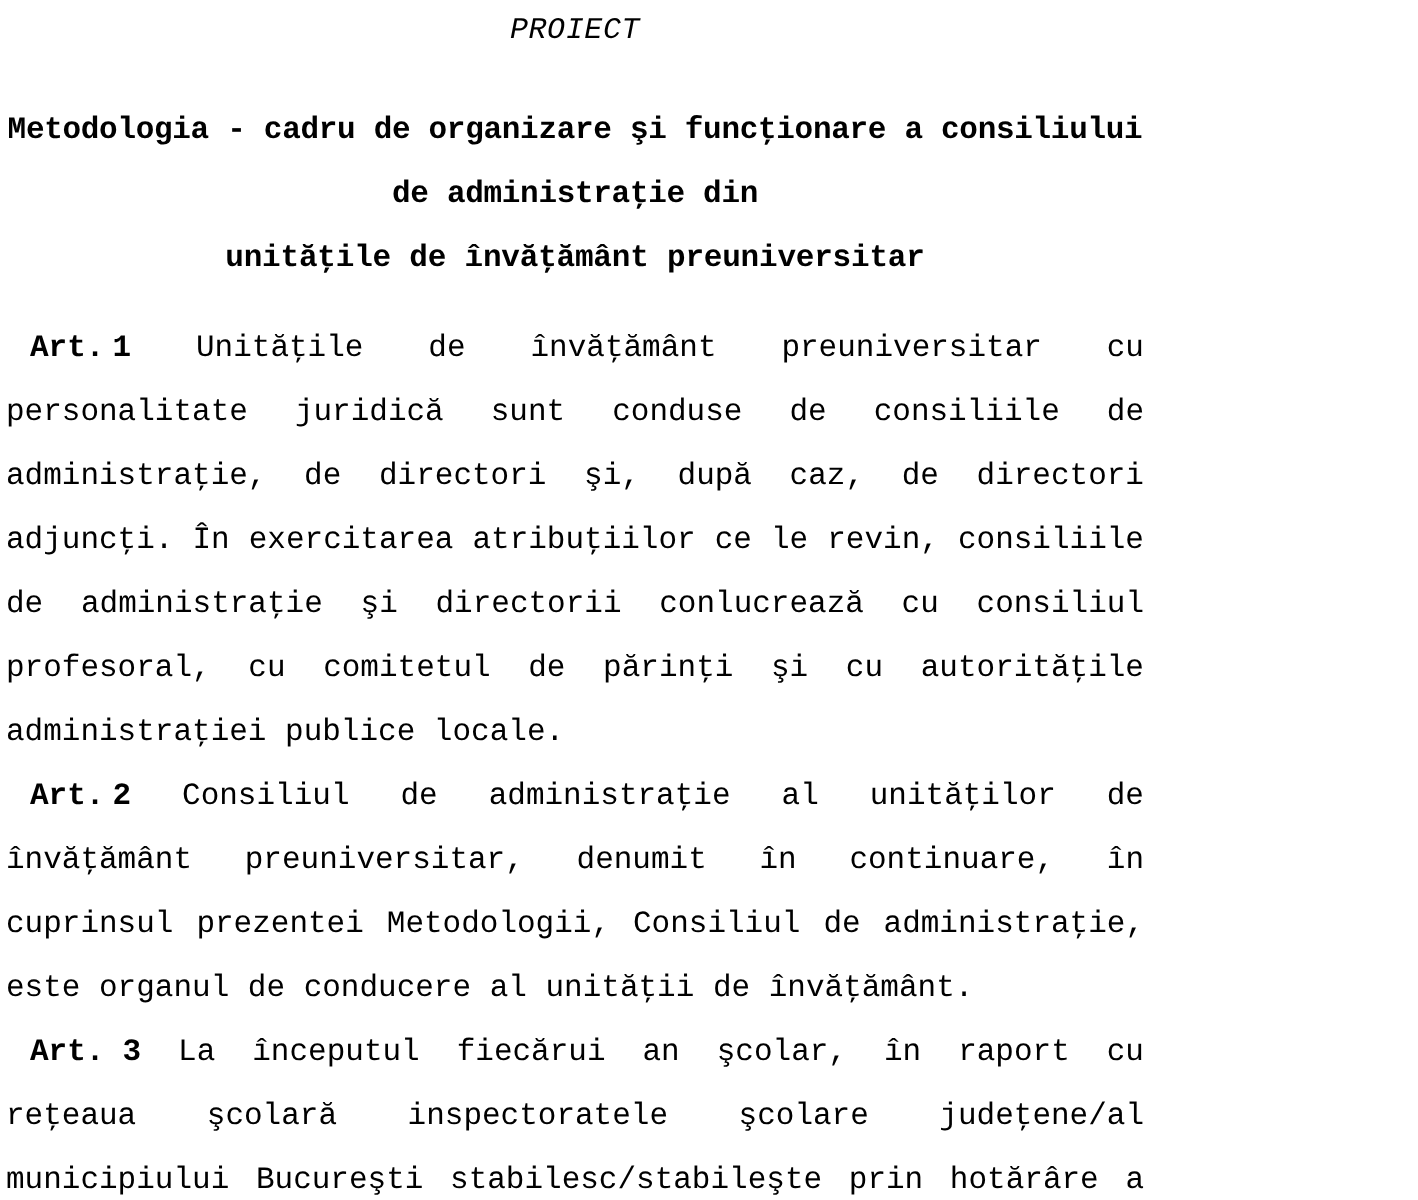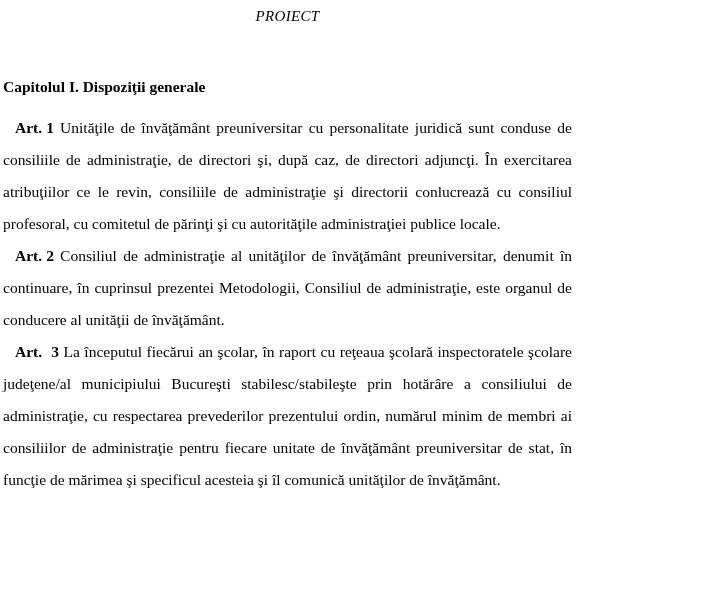--- a/index.html
+++ b/index.html
@@ -17,20 +17,21 @@
     -webkit-font-smoothing: antialiased;
   }
 
   .page {
     position: relative;
     width: 587px;
     height: 600px;
     box-sizing: border-box;
     padding: 0 15px 0 3px;
     background: #ffffff;
+    font-family: Liberation Mono, monospace;
   }
 
   
   .doc-kicker {
     margin: 0;
     padding-top: 5px;
     text-align: center;
     font-style: italic;
     font-weight: normal;
     font-size: 15px;
@@ -94,23 +95,24 @@
   }
 </style>
 </head>
 <body>
 
 <div class="page">
 
   <p class="doc-kicker">PROIECT</p>
 
   <h1 class="doc-title">
+    <span class="title-line title-line-1">Metodologia - cadru de organizare şi funcţionare a consiliului de administraţie din</span>
+    <span class="title-line title-line-2">unităţile de învăţământ preuniversitar</span>
   </h1>
 
-  <h2 class="chapter-heading">Capitolul I. Dispoziţii generale</h2>
 
   <div class="articles">
 
     <p class="article">
       <span class="art-label">Art.</span><span class="art-num-gap"></span><span class="art-num">1</span>
       <span class="art-text">Unităţile de învăţământ preuniversitar cu personalitate juridică sunt conduse de consiliile de administraţie, de directori şi, după caz, de directori adjuncţi. În exercitarea atribuţiilor ce le revin, consiliile de administraţie şi directorii conlucrează cu consiliul profesoral, cu comitetul de părinţi şi cu autorităţile administraţiei publice locale.</span>
     </p>
 
     <p class="article">
       <span class="art-label">Art.</span><span class="art-num-gap"></span><span class="art-num">2</span>

